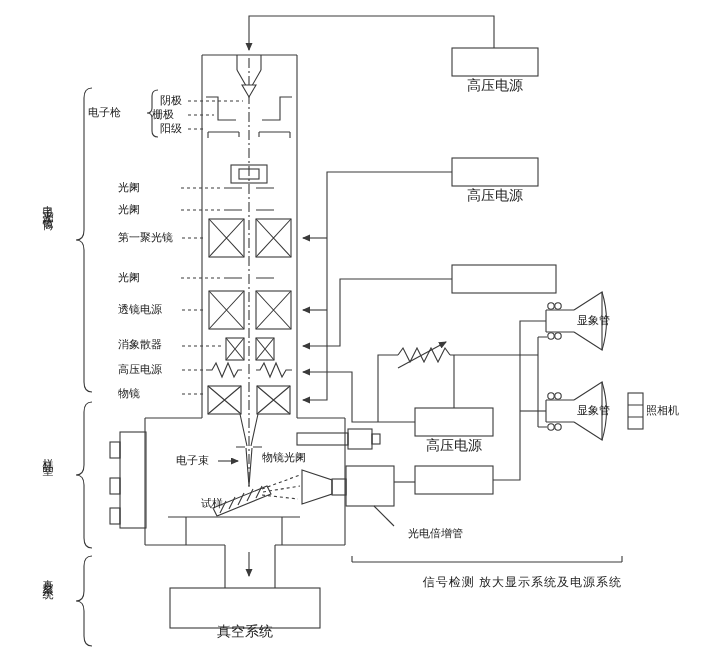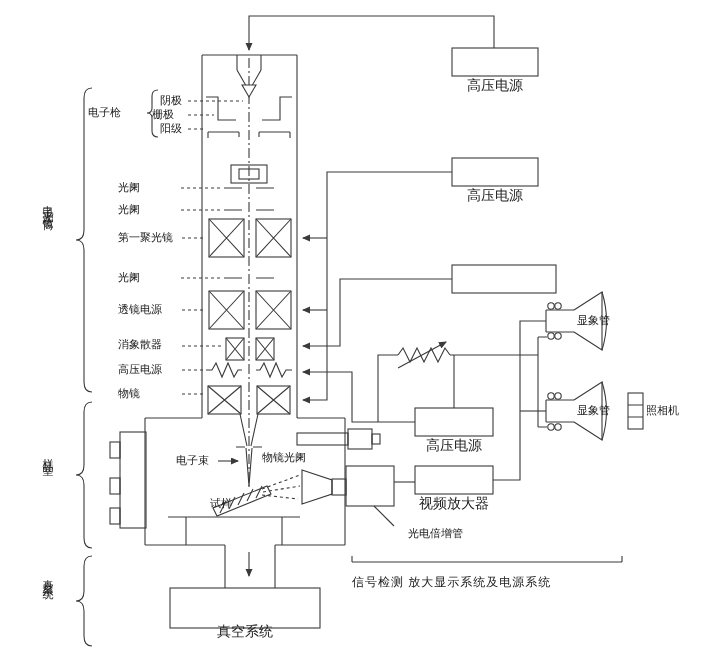--- a/index.html
+++ b/index.html
@@ -1,21 +1,21 @@
 <!DOCTYPE html>
 <html><head>
 <meta charset="utf-8">
 <style>
   html,body{margin:0;padding:0;background:#fff;}
   .wrap{position:relative;width:701px;height:659px;background:#fff;overflow:hidden;
         font-family:"Liberation Sans","DejaVu Sans",sans-serif;color:#1c1c1c;}
   .wrap svg{position:absolute;left:0;top:0;}
   .lbl{position:absolute;font-size:11px;line-height:1.1;white-space:nowrap;}
   .ra{text-align:left;}
-  .ctr{text-align:left;}
+  .ctr{text-align:right;}
   .boxlabel{position:absolute;display:flex;align-items:center;justify-content:center;
             font-size:14px;white-space:nowrap;margin-top:24px;}
   .vert{writing-mode:vertical-rl;text-orientation:upright;letter-spacing:3px;}
   .cap{font-size:12px;letter-spacing:1px;}
 </style>
 </head>
 <body>
 
 <div class="wrap">
 
@@ -210,40 +210,39 @@
     <path d="M158,90 Q152,90 152,96 V108 Q152,113 147,113 Q152,113 152,118 V131 Q152,137 158,137"></path>
     <path d="M92,88 Q84,88 84,98 V230 Q84,240 76,240 Q84,240 84,250 V382 Q84,392 92,392"></path>
     <path d="M92,402 Q84,402 84,412 V465 Q84,475 76,475 Q84,475 84,485 V538 Q84,548 92,548"></path>
     <path d="M92,556 Q84,556 84,566 V591 Q84,601 76,601 Q84,601 84,611 V636 Q84,646 92,646"></path>
   </g>
 </svg>
 
 <div class="boxlabel" style="left:452px;top:48px;width:86px;height:28px">高压电源</div>
 <div class="boxlabel" style="left:452px;top:158px;width:86px;height:28px">高压电源</div>
 <div class="boxlabel" style="left:415px;top:408px;width:78px;height:28px">高压电源</div>
-<div class="boxlabel" style="left:415px;top:466px;width:78px;height:28px">视频放大器</div>
 <div class="boxlabel" style="left:170px;top:588px;width:150px;height:40px">真空系统</div>
 
 <div class="lbl" style="left:88px;top:106px">电子枪</div>
 <div class="lbl" style="left:160px;top:94px">阴极</div>
 <div class="lbl" style="left:152px;top:108px">栅极</div>
 <div class="lbl" style="left:160px;top:122px">阳级</div>
 
 <div class="lbl ra" style="left:118px;top:181px;width:60px">光阑</div>
 <div class="lbl ra" style="left:118px;top:203px;width:60px">光阑</div>
 <div class="lbl ra" style="left:118px;top:231px;width:60px">第一聚光镜</div>
 <div class="lbl ra" style="left:118px;top:271px;width:60px">光阑</div>
 <div class="lbl ra" style="left:118px;top:303px;width:60px">透镜电源</div>
 <div class="lbl ra" style="left:118px;top:338px;width:60px">消象散器</div>
 <div class="lbl ra" style="left:118px;top:363px;width:60px">高压电源</div>
 <div class="lbl ra" style="left:118px;top:387px;width:60px">物镜</div>
 
 <div class="lbl" style="left:176px;top:454px">电子束</div>
 <div class="lbl" style="left:262px;top:451px">物镜光阑</div>
-<div class="lbl" style="left:210px;top:497px">试样</div>
+<div class="lbl" style="left:201px;top:497px">试样</div>
 <div class="lbl" style="left:408px;top:527px">光电倍增管</div>
 
 <div class="lbl" style="left:577px;top:314px">显象管</div>
 <div class="lbl" style="left:577px;top:404px">显象管</div>
 <div class="lbl" style="left:646px;top:404px">照相机</div>
 
 <div class="lbl vert" style="left:42px;top:196px">电子光学镜筒</div>
 <div class="lbl vert" style="left:42px;top:450px">样品室</div>
 <div class="lbl vert" style="left:42px;top:570px">真空系统</div>
 

